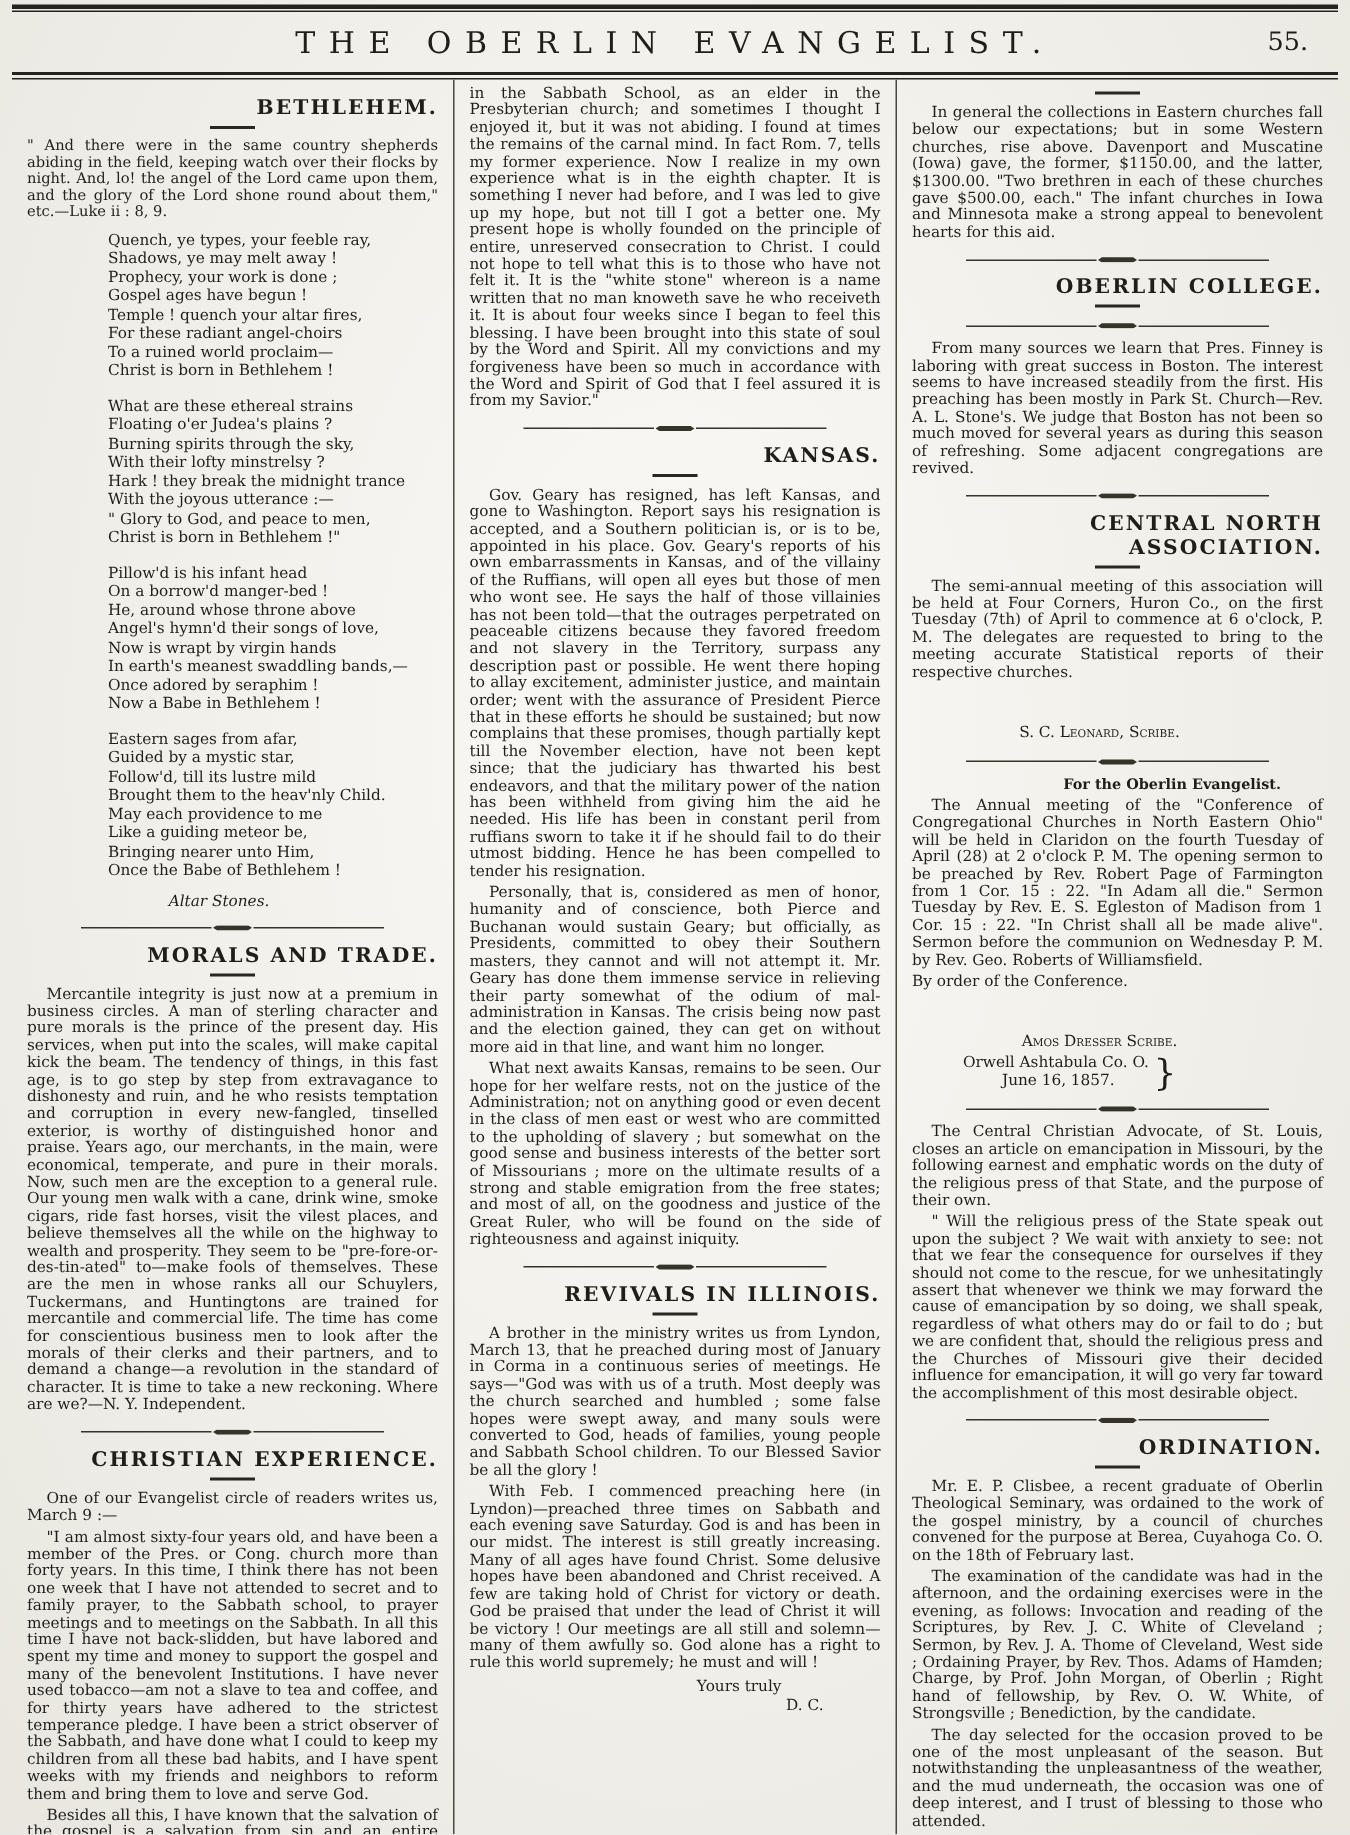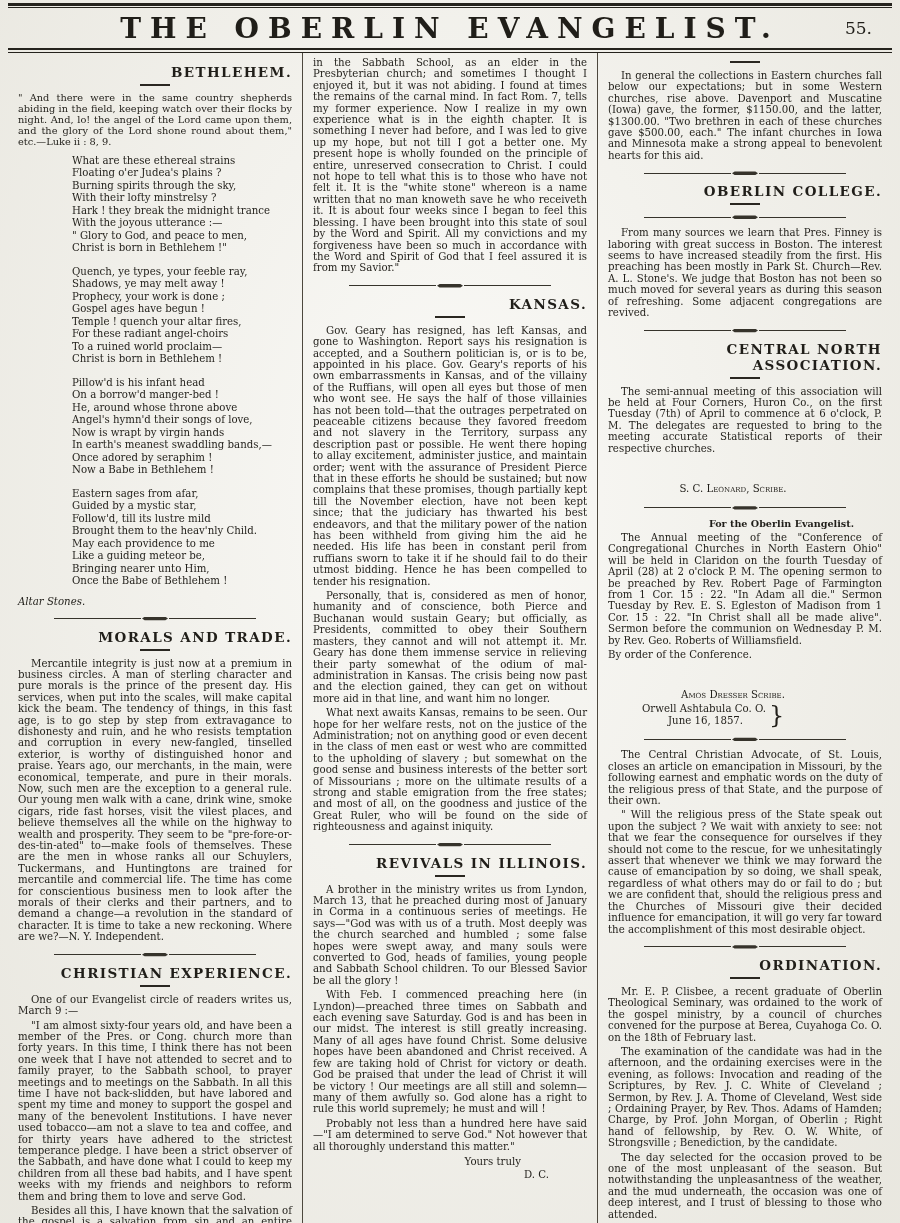--- a/index.html
+++ b/index.html
@@ -12,40 +12,40 @@
     position: relative;
     width: 900px; height: 1223px;
     margin: 0 auto;
     background: #f5f4ee;
     background-image: radial-gradient(ellipse at 50% 40%, rgba(255,255,255,0.5), rgba(180,175,160,0.18) 95%);
     color: #201e19;
     overflow: hidden;
   }
   .rule-top { margin: 3px 8px 0 8px; height: 5px; border-top: 3px solid #25231d; border-bottom: 1px solid #25231d; }
   .masthead { position: relative; height: 40px; display: flex; align-items: center; justify-content: center; }
-  .masthead-title { font-size: 28px; font-weight: bold; letter-spacing: 9px; white-space: nowrap; }
+  .masthead-title { font-size: 20px; font-weight: normal; letter-spacing: 9px; white-space: nowrap; }
   .masthead-pagenum { position: absolute; right: 28px; top: 10px; font-size: 17px; font-weight: normal; }
   .rule-mast { margin: 0 8px; height: 5px; border-top: 2px solid #25231d; border-bottom: 1px solid #25231d; }
 
   .cols { display: flex; padding: 0 8px; height: 1170px; overflow: hidden; }
   .col { flex: 1; padding: 4px 10px 0 10px; overflow: hidden; }
   .col + .col { border-left: 1px solid #4d483e; }
 
   .article-title { font-size: 13.5px; font-weight: bold; text-align: right; letter-spacing: 1.4px; margin-top: 7px; line-height: 16px; }
   .head-rule { width: 30px; border-top: 2px solid #2a2721; margin: 4px auto 7px auto; }
 
   .col p { font-size: 10.2px; line-height: 11.4px; text-align: justify; text-indent: 13px; margin-bottom: 3px; }
   p.no-indent { text-indent: 0; }
 
   .epigraph { font-size: 9.8px !important; line-height: 10.9px !important; }
 
   .poem { margin: 7px 0 2px 54px; }
   .stanza { margin-bottom: 11px; }
   .poem-line { font-size: 10.2px; line-height: 12.5px; white-space: nowrap; }
-  .attribution { font-style: italic; text-align: left; padding-right: 18px; font-size: 10.2px; margin: -3px 0 2px 0; }
+  .attribution { font-style: italic; text-align: center; padding-right: 18px; font-size: 10.2px; margin: -3px 0 2px 0; }
 
   .sep { display: flex; align-items: center; width: 74%; margin: 10px auto 8px auto; }
   .sep::before, .sep::after { content: ""; flex: 1; border-top: 1px solid #36332b; }
   .sep-diamond { width: 26px; height: 4px; background: #36332b; margin: 0 1px; flex: 0 0 auto;
     clip-path: polygon(0 50%, 10% 8%, 90% 8%, 100% 50%, 90% 92%, 10% 92%); }
 
   .signoff { font-size: 10.2px; line-height: 13px; text-align: right; }
   .signoff.yours { padding-right: 66px; }
   .signoff.initials { padding-right: 38px; }
   .scribe { font-size: 10.2px; line-height: 14px; text-align: center; padding-right: 24px; font-variant: small-caps; margin-top: 28px; }
@@ -72,41 +72,41 @@
   <div class="cols">
 
     <div class="col">
 
       <div>
         <div class="article-title">BETHLEHEM.</div>
         <div class="head-rule"></div>
         <p class="epigraph no-indent">" And there were in the same country shepherds abiding in the field, keeping watch over their flocks by night. And, lo! the angel of the Lord came upon them, and the glory of the Lord shone round about them," etc.—Luke ii : 8, 9.</p>
 
         <div class="poem">
+          <div class="stanza">
+            <div class="poem-line">Quench, ye types, your feeble ray,</div>
+            <div class="poem-line">Shadows, ye may melt away !</div>
+            <div class="poem-line">Prophecy, your work is done ;</div>
+            <div class="poem-line">Gospel ages have begun !</div>
+            <div class="poem-line">Temple ! quench your altar fires,</div>
+            <div class="poem-line">For these radiant angel-choirs</div>
+            <div class="poem-line">To a ruined world proclaim—</div>
+            <div class="poem-line">Christ is born in Bethlehem !</div>
+          </div>
           <div class="stanza">
             <div class="poem-line">What are these ethereal strains</div>
             <div class="poem-line">Floating o'er Judea's plains ?</div>
             <div class="poem-line">Burning spirits through the sky,</div>
             <div class="poem-line">With their lofty minstrelsy ?</div>
             <div class="poem-line">Hark ! they break the midnight trance</div>
             <div class="poem-line">With the joyous utterance :—</div>
             <div class="poem-line">" Glory to God, and peace to men,</div>
             <div class="poem-line">Christ is born in Bethlehem !"</div>
           </div>
           <div class="stanza">
-            <div class="poem-line">Quench, ye types, your feeble ray,</div>
-            <div class="poem-line">Shadows, ye may melt away !</div>
-            <div class="poem-line">Prophecy, your work is done ;</div>
-            <div class="poem-line">Gospel ages have begun !</div>
-            <div class="poem-line">Temple ! quench your altar fires,</div>
-            <div class="poem-line">For these radiant angel-choirs</div>
-            <div class="poem-line">To a ruined world proclaim—</div>
-            <div class="poem-line">Christ is born in Bethlehem !</div>
-          </div>
-          <div class="stanza">
             <div class="poem-line">Pillow'd is his infant head</div>
             <div class="poem-line">On a borrow'd manger-bed !</div>
             <div class="poem-line">He, around whose throne above</div>
             <div class="poem-line">Angel's hymn'd their songs of love,</div>
             <div class="poem-line">Now is wrapt by virgin hands</div>
             <div class="poem-line">In earth's meanest swaddling bands,—</div>
             <div class="poem-line">Once adored by seraphim !</div>
             <div class="poem-line">Now a Babe in Bethlehem !</div>
           </div>
           <div class="stanza">
@@ -164,21 +164,20 @@
 
       <div class="sep">
           <span class="sep-diamond"></span>
         </div>
 
       <div>
         <div class="article-title">REVIVALS IN ILLINOIS.</div>
         <div class="head-rule"></div>
         <p>A brother in the ministry writes us from Lyndon, March 13, that he preached during most of January in Corma in a continuous series of meetings. He says—"God was with us of a truth. Most deeply was the church searched and humbled ; some false hopes were swept away, and many souls were converted to God, heads of families, young people and Sabbath School children. To our Blessed Savior be all the glory !</p>
         <p>With Feb. I commenced preaching here (in Lyndon)—preached three times on Sabbath and each evening save Saturday. God is and has been in our midst. The interest is still greatly increasing. Many of all ages have found Christ. Some delusive hopes have been abandoned and Christ received. A few are taking hold of Christ for victory or death. God be praised that under the lead of Christ it will be victory ! Our meetings are all still and solemn—many of them awfully so. God alone has a right to rule this world supremely; he must and will !</p>
-        <p>Probably not less than a hundred here have said—"I am determined to serve God." Not however that all thoroughly understand this matter."</p>
         <div class="signoff yours">Yours truly</div>
         <div class="signoff initials">D. C.</div>
       </div>
     </div>
 
     <div class="col">
 
       <div>
         <div class="head-rule"></div>
         <p>In general the collections in Eastern churches fall below our expectations; but in some Western churches, rise above. Davenport and Muscatine (Iowa) gave, the former, $1150.00, and the latter, $1300.00. "Two brethren in each of these churches gave $500.00, each." The infant churches in Iowa and Minnesota make a strong appeal to benevolent hearts for this aid.</p>

